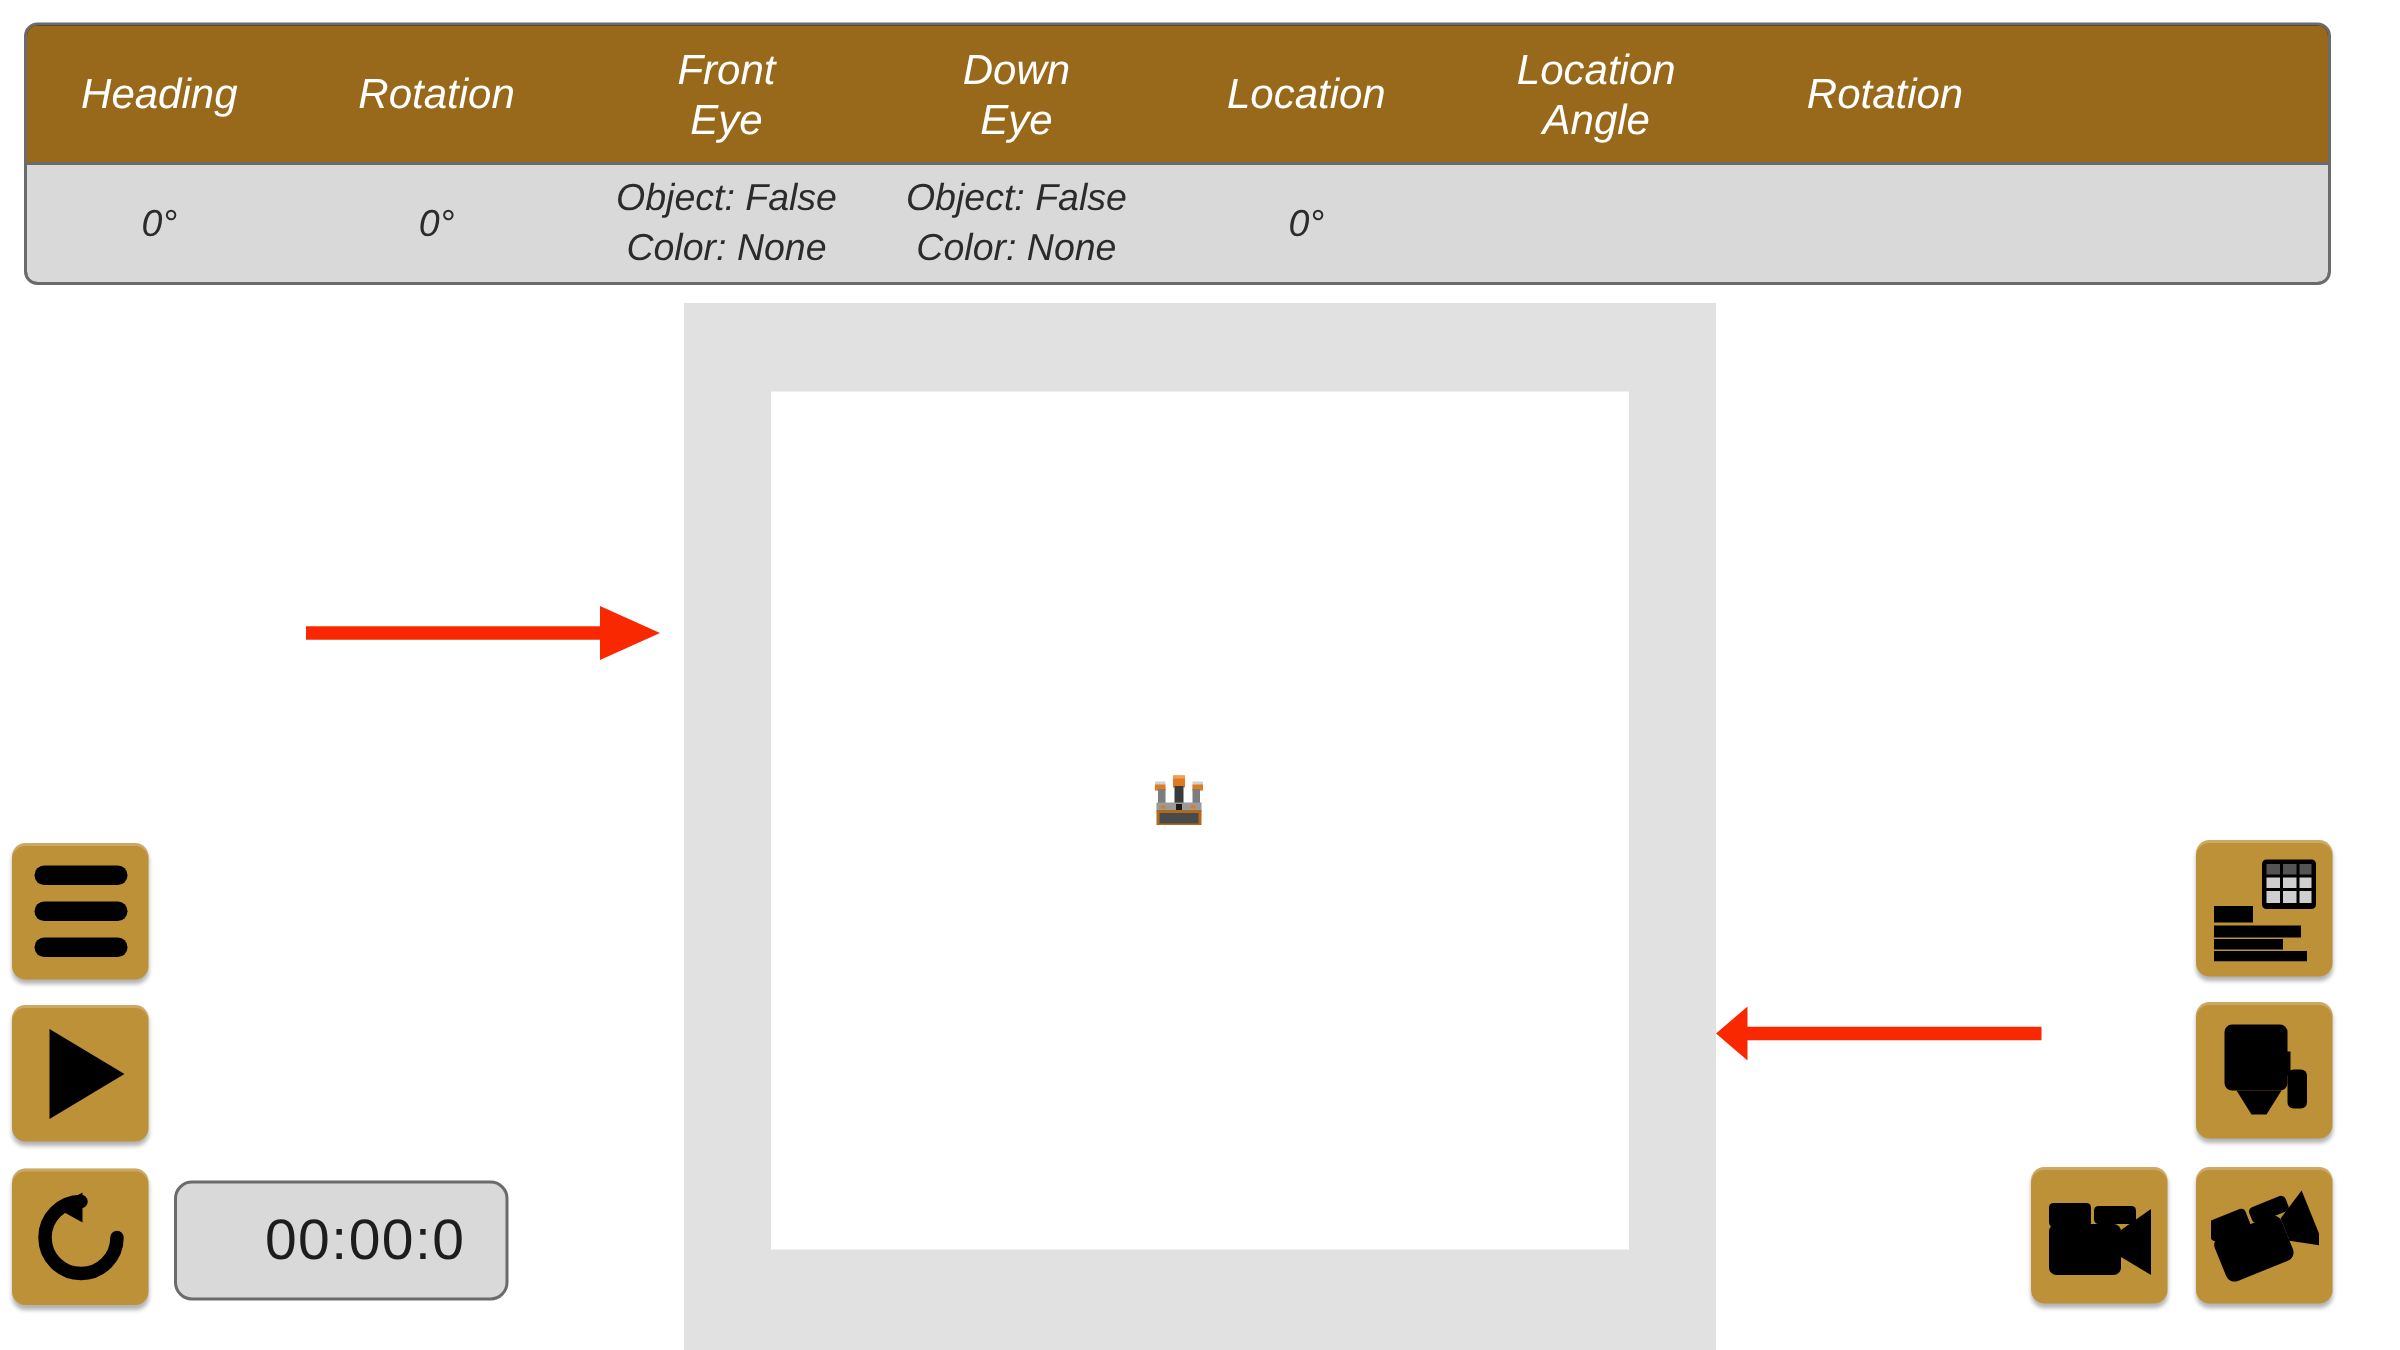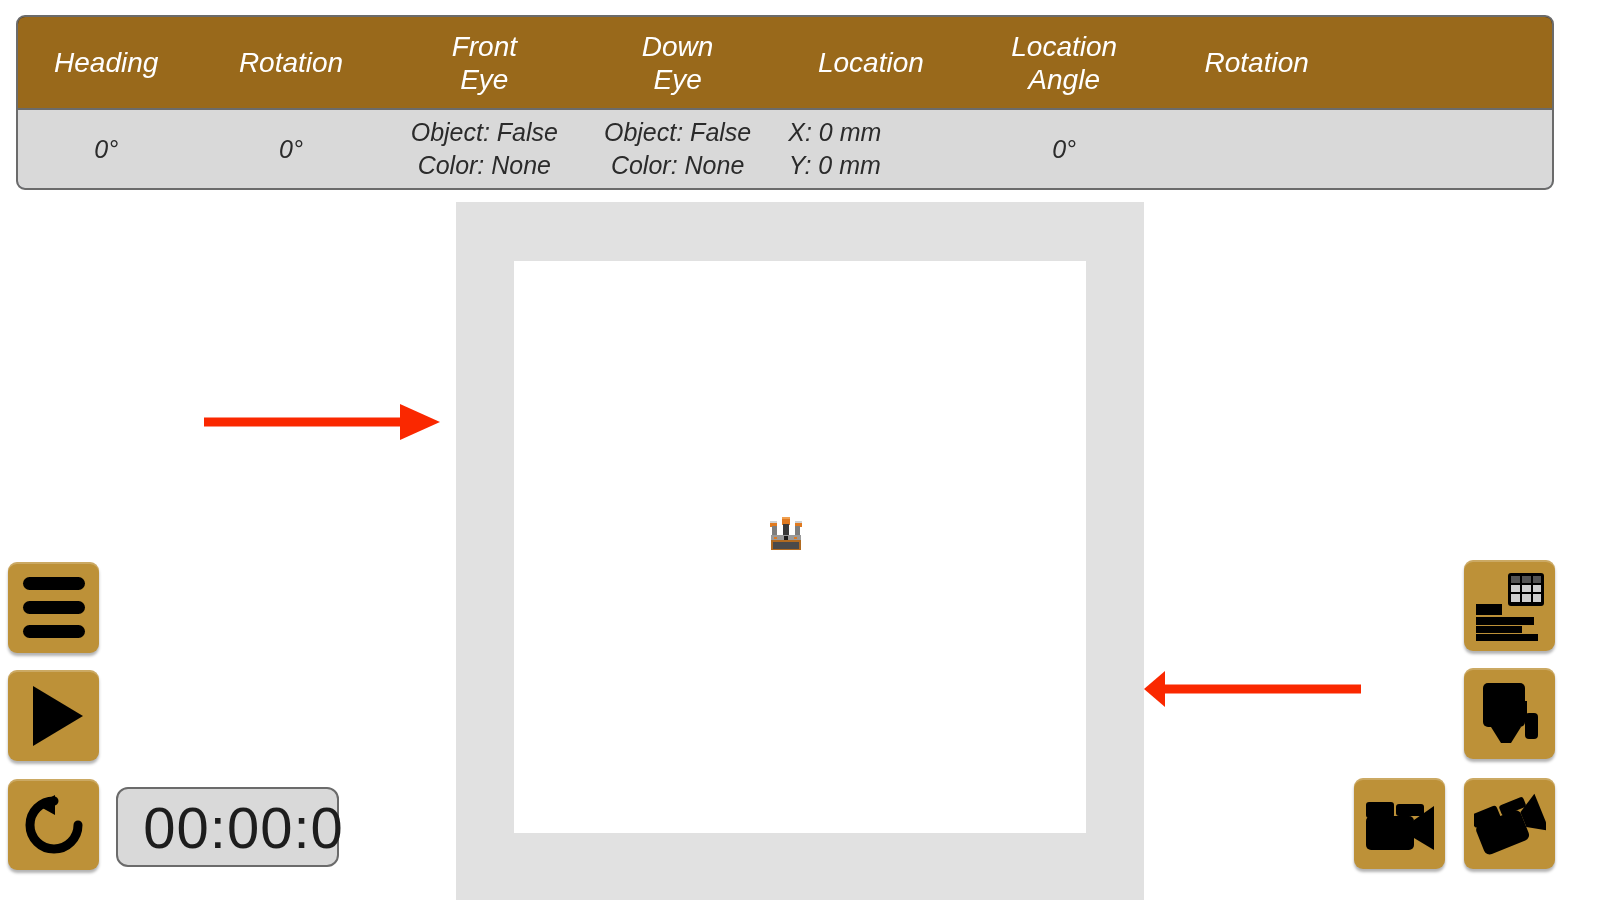--- a/index.html
+++ b/index.html
@@ -105,21 +105,21 @@
 
   
   #timer-box{
     position:absolute;left:116px;top:787px;
     width:223px;height:80px;
     background:#d9d9d9;border:2px solid #6b6b6b;border-radius:12px;
     display:flex;align-items:center;justify-content:center;
     box-sizing:border-box;
   }
   #timer-text{
-    font-size:58px;color:#1d1d1d;letter-spacing:1px;
+    font-size:38px;color:#1d1d1d;letter-spacing:1px;
     font-family:"Liberation Sans", sans-serif;
     margin-left:32px;
   }
 </style>
 </head>
 <body>
 
 <div id="telemetry-table">
   <div id="telemetry-head">
     <div class="th c0">Heading</div>
@@ -133,22 +133,20 @@
 Angle</div>
     <div class="th c7">Rotation</div>
   </div>
   <div id="telemetry-row">
     <div class="td c0">0°</div>
     <div class="td c1">0°</div>
     <div class="td c2">Object: False
 Color: None</div>
     <div class="td c3">Object: False
 Color: None</div>
-    <div class="td c4">X: 0 mm
-Y: 0 mm</div>
     <div class="td c5">0°</div>
   </div>
 </div>
 
 <div id="arena-outer"></div>
 <div id="arena-inner"></div>
 
 <div id="robot">
   <svg width="40" height="38" viewBox="0 0 40 38">
     <rect class="rb" x="4" y="6" width="7" height="6" fill="#d0d0d0"></rect>

